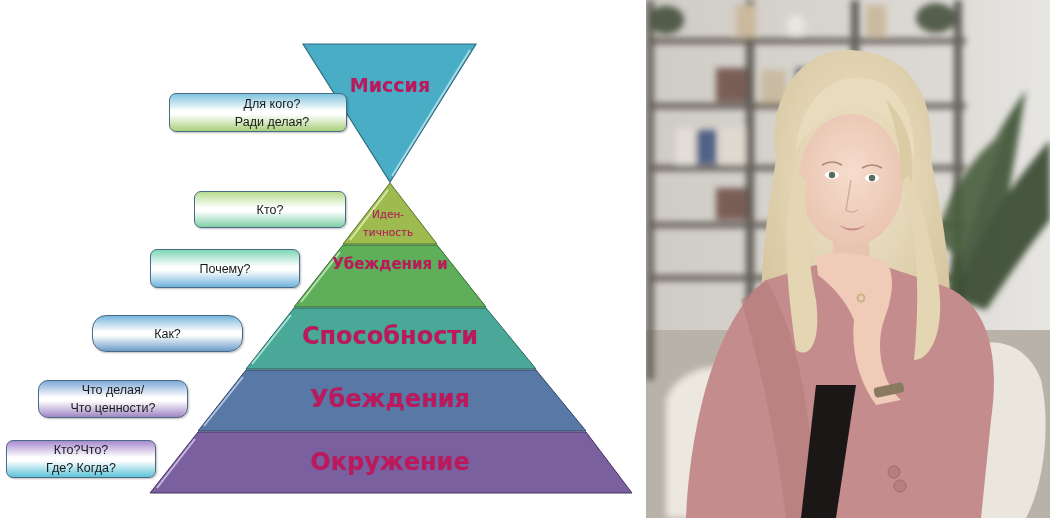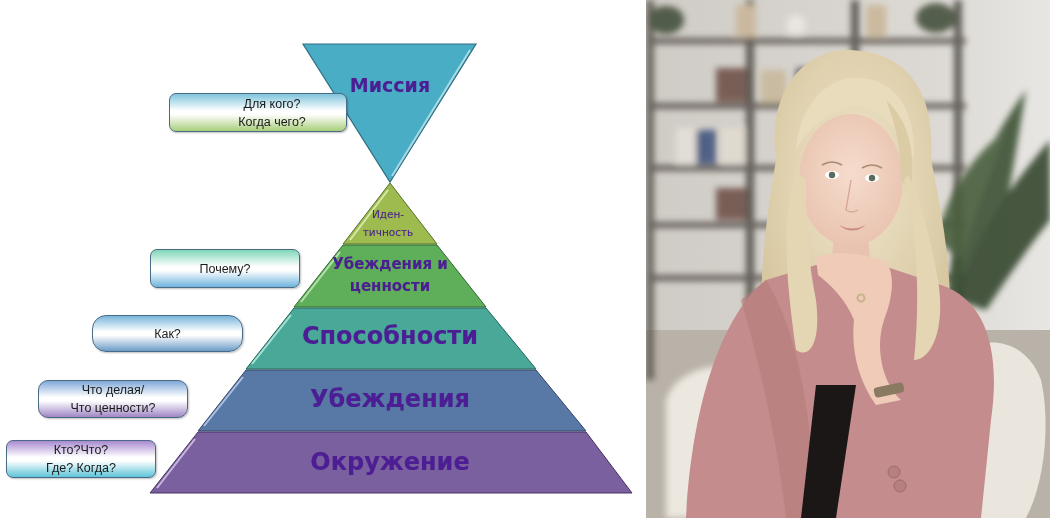--- a/index.html
+++ b/index.html
@@ -10,21 +10,21 @@
           box-shadow: 1px 1px 2px rgba(0,0,0,0.25);
           display: flex; flex-direction: column; align-items: center; justify-content: center;
           font-size: 12.5px; color: #1a1a1a; line-height: 18px; text-align: center;
           font-family: "Liberation Sans", "DejaVu Sans", sans-serif; }
   .g-blue-green { background: linear-gradient(to bottom, #7fc4dc 0%, #ffffff 45%, #ffffff 55%, #a9cf7a 100%); }
   .g-green      { background: linear-gradient(to bottom, #b6dc8e 0%, #ffffff 45%, #ffffff 55%, #7fd0a6 100%); }
   .g-teal-blue  { background: linear-gradient(to bottom, #7fd6b8 0%, #ffffff 45%, #ffffff 55%, #6fb4dc 100%); }
   .g-blue       { background: linear-gradient(to bottom, #79b6dc 0%, #ffffff 45%, #ffffff 55%, #6c9cc8 100%); }
   .g-blue-purple{ background: linear-gradient(to bottom, #7fa8d8 0%, #ffffff 45%, #ffffff 55%, #9f86c4 100%); }
   .g-purple-cyan{ background: linear-gradient(to bottom, #a88ad0 0%, #ffffff 45%, #ffffff 55%, #5ec4d8 100%); }
-  .tier-label { position: absolute; color: #4c1d95; font-weight: bold; text-align: center;
+  .tier-label { position: absolute; color: #be185d; font-weight: bold; text-align: center;
                 font-family: "DejaVu Sans", "Liberation Sans", sans-serif; white-space: nowrap;
                 text-shadow: 0 0 1px rgba(0,0,0,0.15); }
   #photo { position: absolute; left: 646px; top: 0; width: 404px; height: 518px; overflow: hidden; }
 </style>
 </head>
 <body>
 
 <div id="diagram">
   <svg width="640" height="522" viewBox="0 0 640 522" style="position:absolute;left:0;top:0;">
 
@@ -49,34 +49,36 @@
 
   <div class="tier-label" style="left:330px;top:74px;width:120px;font-size:19px;">Миссия</div>
 
   <div class="tier-label" style="left:348px;top:205px;width:80px;font-size:10.5px;line-height:18px;font-weight:normal;">
     <div>Иден-</div>
     <div>тичность</div>
   </div>
 
   <div class="tier-label" style="left:300px;top:253px;width:180px;font-size:15px;line-height:22px;">
     <div>Убеждения и</div>
-    <div>ценности</div>
   </div>
 
   <div class="tier-label" style="left:250px;top:322px;width:280px;font-size:24px;">Способности</div>
 
   <div class="tier-label" style="left:250px;top:385px;width:280px;font-size:24px;">Убеждения</div>
 
   <div class="tier-label" style="left:250px;top:448px;width:280px;font-size:24px;">Окружение</div>
 
   <div class="qbox g-blue-green" style="left:169px;top:93px;width:148px;height:37px;padding-left:28px;">
     <span>Для кого?</span>
-    <span>Когда чего?</span>
+    <span>Ради делая?</span>
   </div>
 
+  <div class="qbox g-green" style="left:194px;top:191px;width:150px;height:35px;">
+    <span>Кто?</span>
+  </div>
 
   <div class="qbox g-teal-blue" style="left:150px;top:249px;width:148px;height:37px;text-align:right;">
     <span>Почему?</span>
   </div>
 
   <div class="qbox g-blue" style="left:92px;top:315px;width:149px;height:35px;border-radius:14px;">
     <span>Как?</span>
   </div>
 
   <div class="qbox g-blue-purple" style="left:38px;top:380px;width:148px;height:36px;border-radius:10px;">

